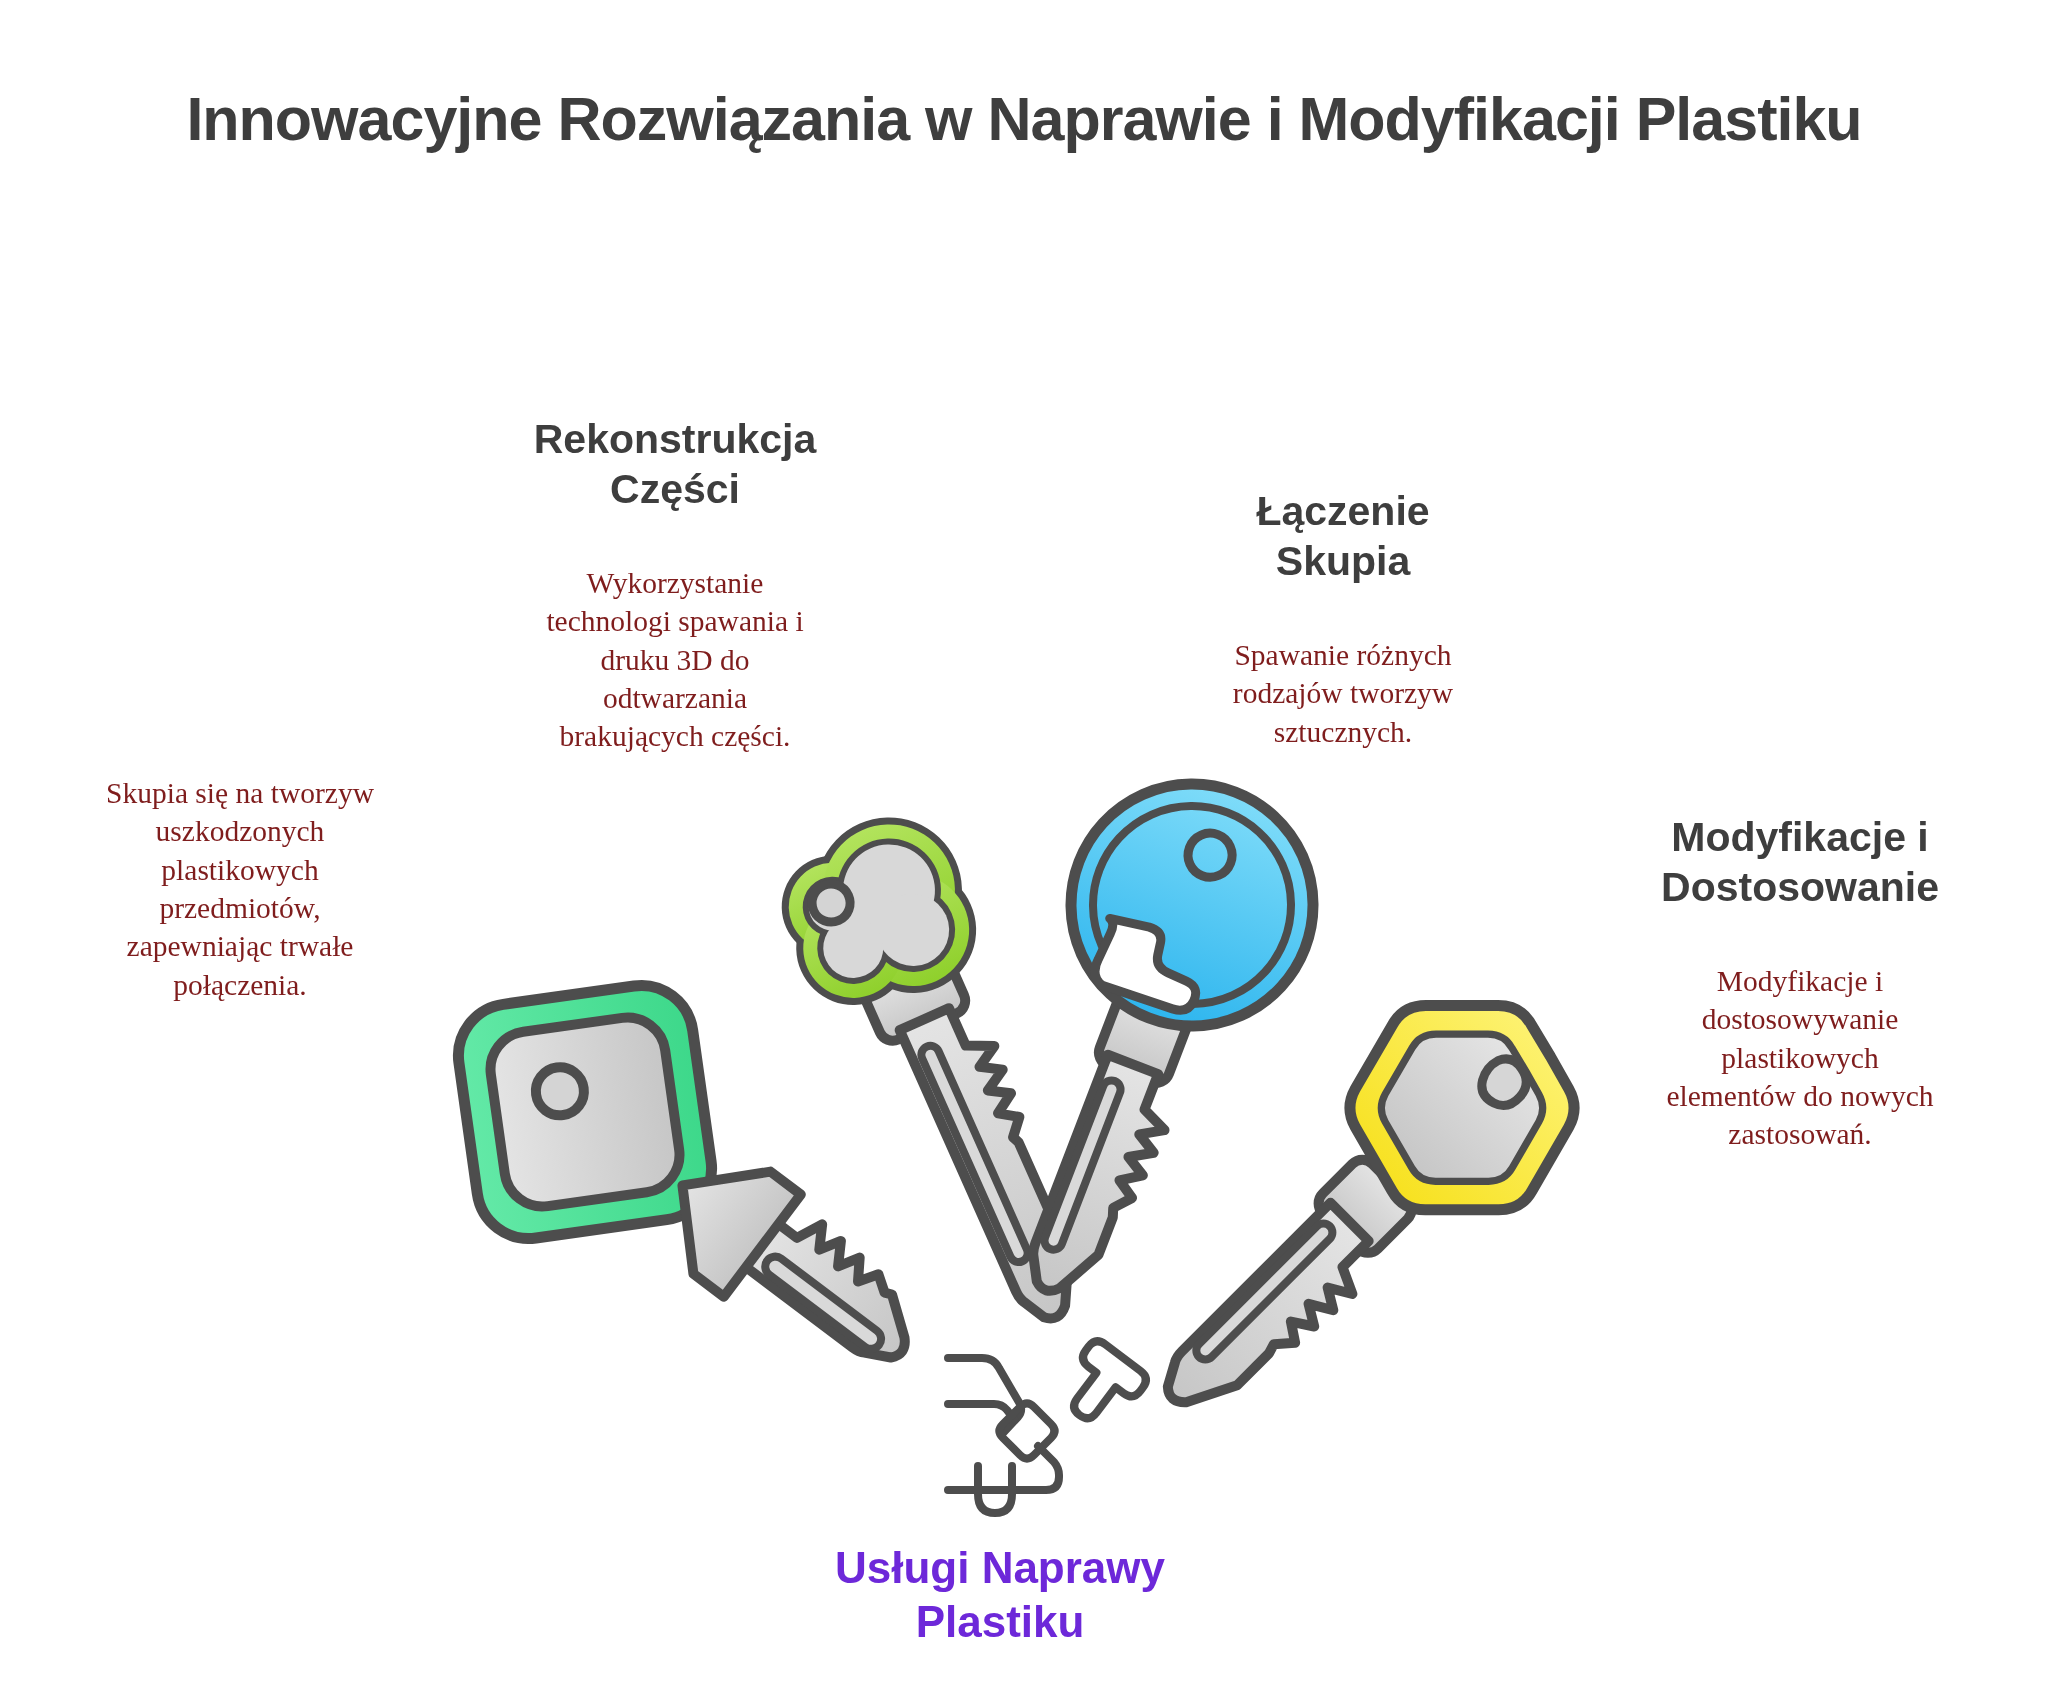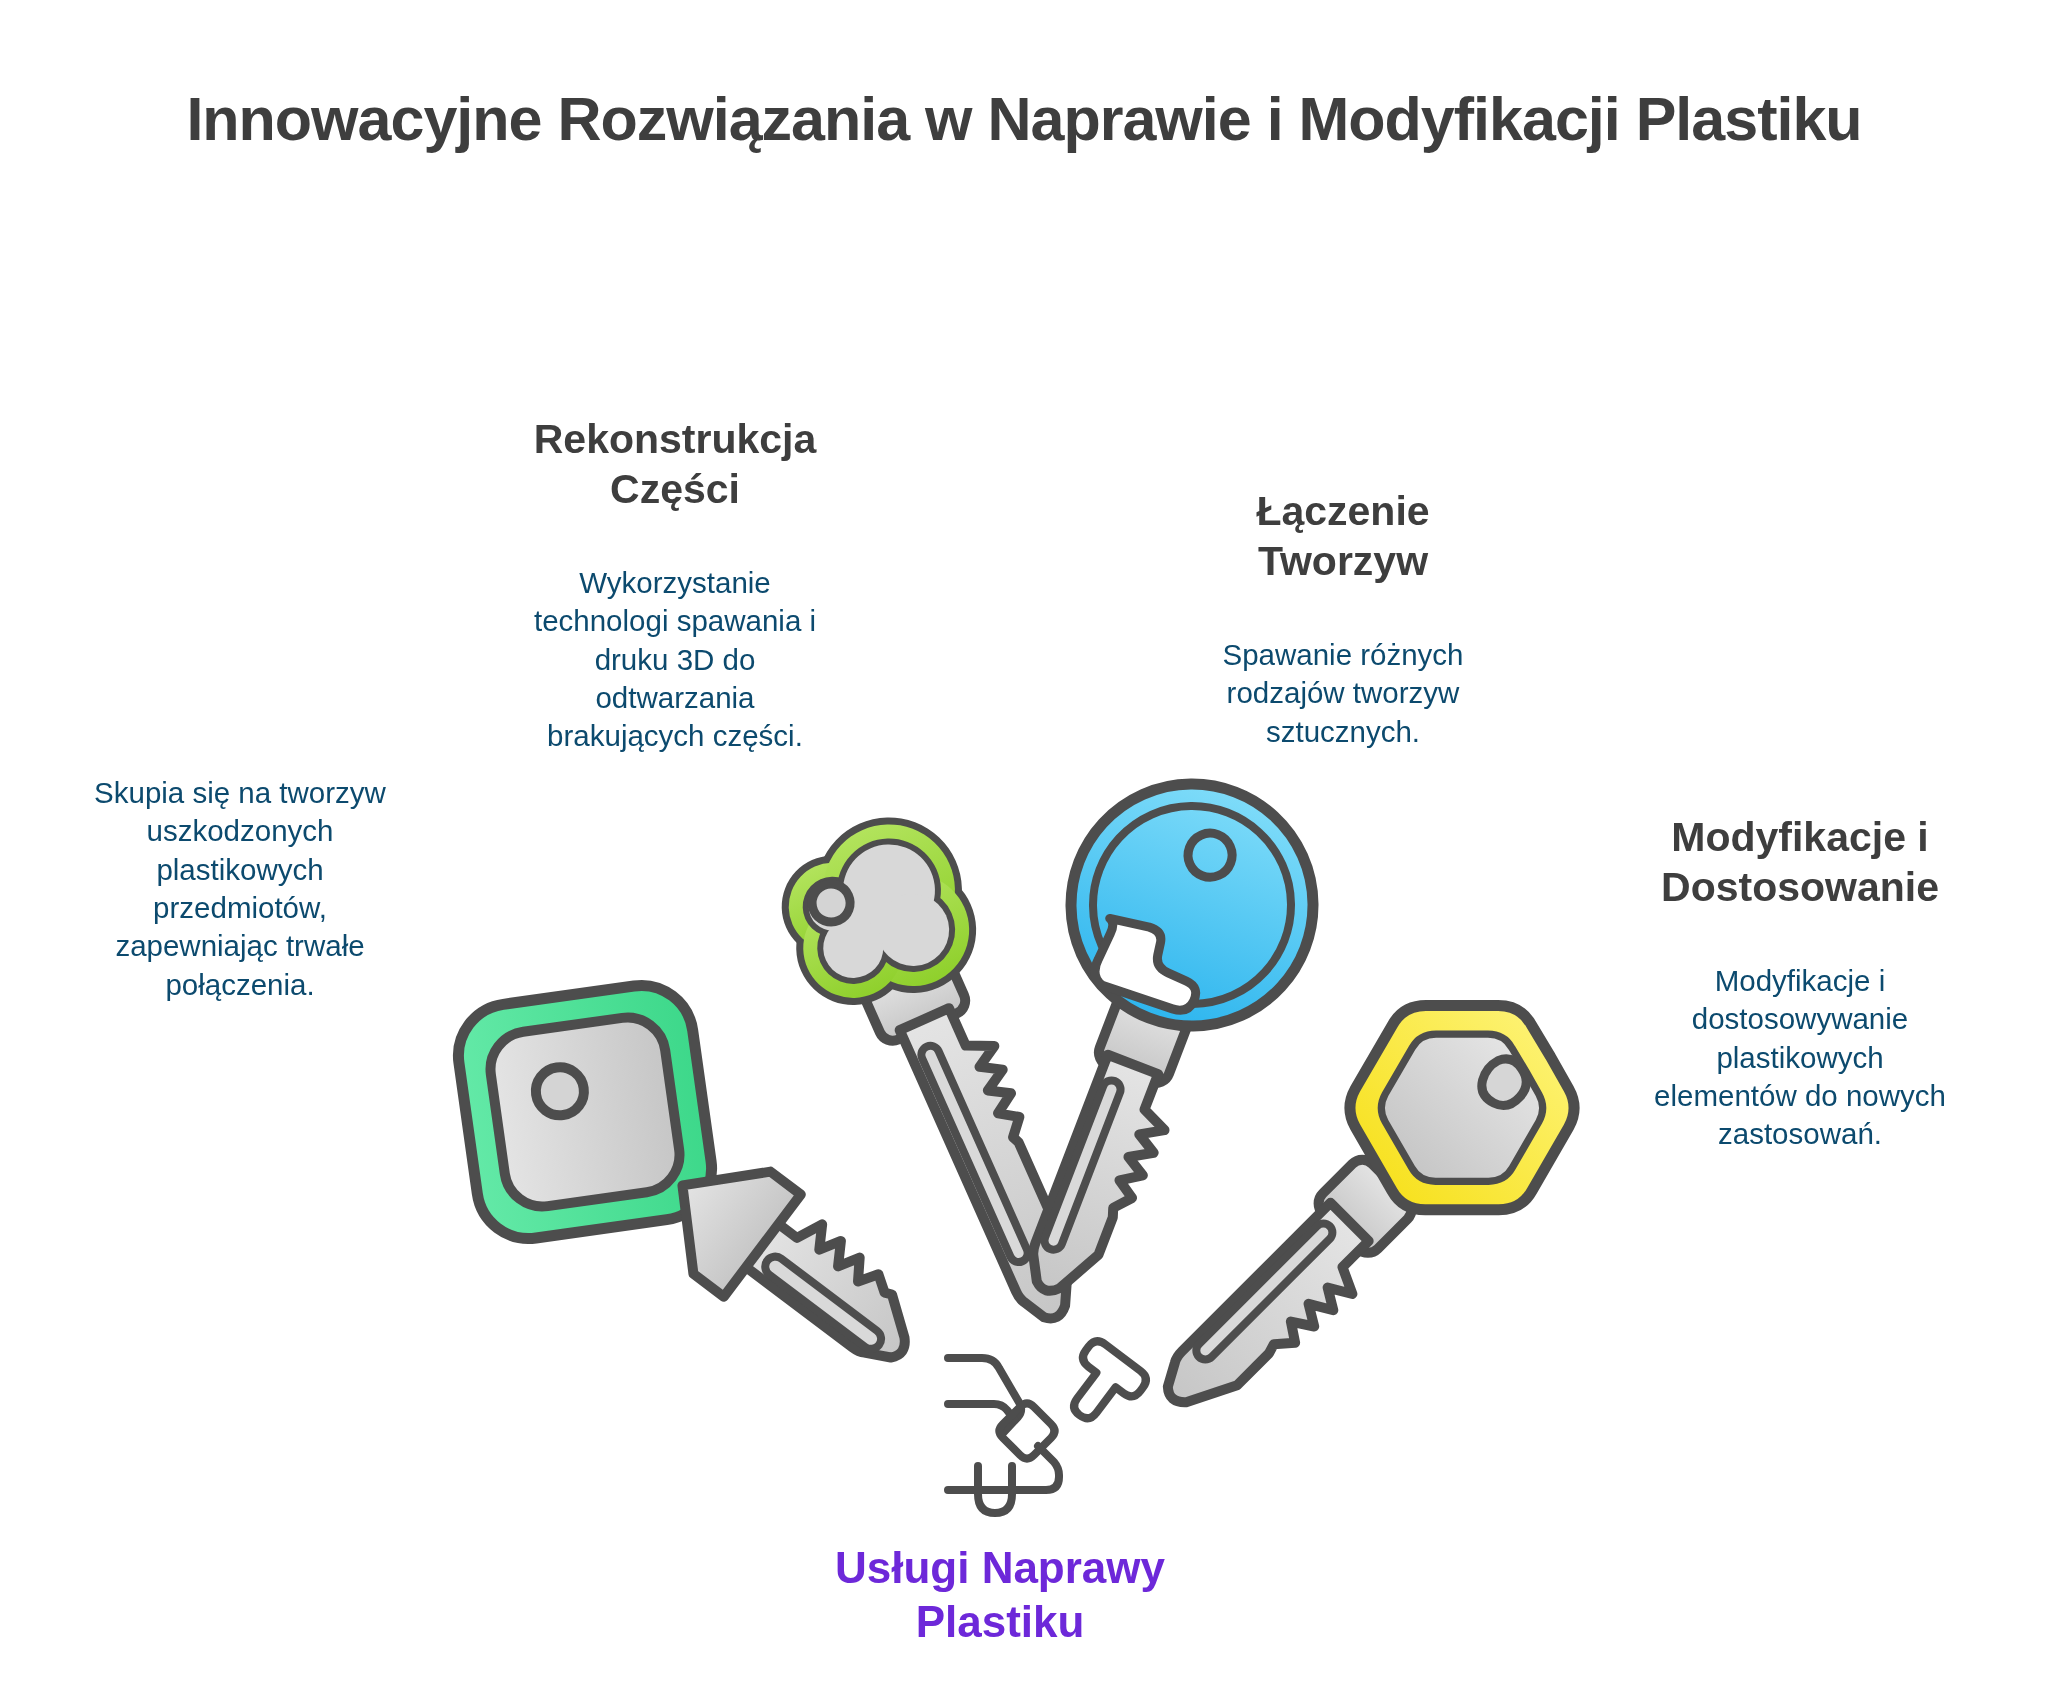--- a/index.html
+++ b/index.html
@@ -2,21 +2,21 @@
 <html><head>
 <meta charset="utf-8">
 <style>
   html,body{margin:0;padding:0;background:#fff;}
   .canvas{position:relative;width:2048px;height:1699px;background:#ffffff;overflow:hidden;
           font-family:"Liberation Sans",sans-serif;}
   .page-title{position:absolute;left:0;right:0;top:84px;text-align:center;
               font-size:61px;font-weight:700;color:#3e3e3e;letter-spacing:-1px;white-space:pre-line;}
   .section{position:absolute;text-align:center;white-space:pre-line;}
   .section .hd{font-size:41px;line-height:1.22;color:#3e3e3e;font-weight:700;margin:16px 0 32px 0;}
-  .section .bd{font-size:29.5px;line-height:1.3;color:#0c4a6e;margin:0;}
+  .section .bd{font-size:29.5px;line-height:1.3;color:#7f1d1d;margin:0;font-family:Liberation Serif, serif;}
   .sec-1{left:40px;top:756px;width:400px;}
   .sec-2{left:475px;top:380px;width:400px;}
   .sec-3{left:1143px;top:452px;width:400px;}
   .sec-4{left:1600px;top:778px;width:400px;}
   .footer-label{position:absolute;left:790px;top:1541px;width:420px;text-align:center;
                 font-size:44px;font-weight:700;line-height:1.22;color:#6d28d9;white-space:pre-line;}
   svg.art{position:absolute;left:0;top:0;}
 </style>
 </head>
 <body>
@@ -39,21 +39,21 @@
 Części</div>
     <div class="bd">Wykorzystanie
 technologi spawania i
 druku 3D do
 odtwarzania
 brakujących części.</div>
   </div>
 
   <div class="section sec-3">
     <div class="hd">Łączenie
-Tworzyw</div>
+Skupia</div>
     <div class="bd">Spawanie różnych
 rodzajów tworzyw
 sztucznych.</div>
   </div>
 
   <div class="section sec-4">
     <div class="hd">Modyfikacje i
 Dostosowanie</div>
     <div class="bd">Modyfikacje i
 dostosowywanie

